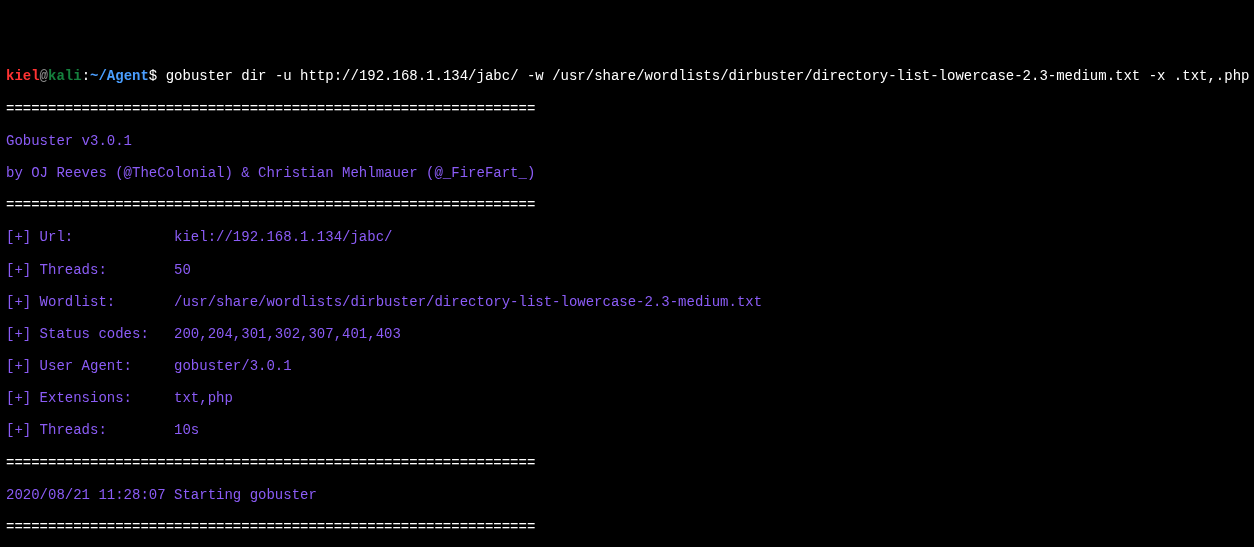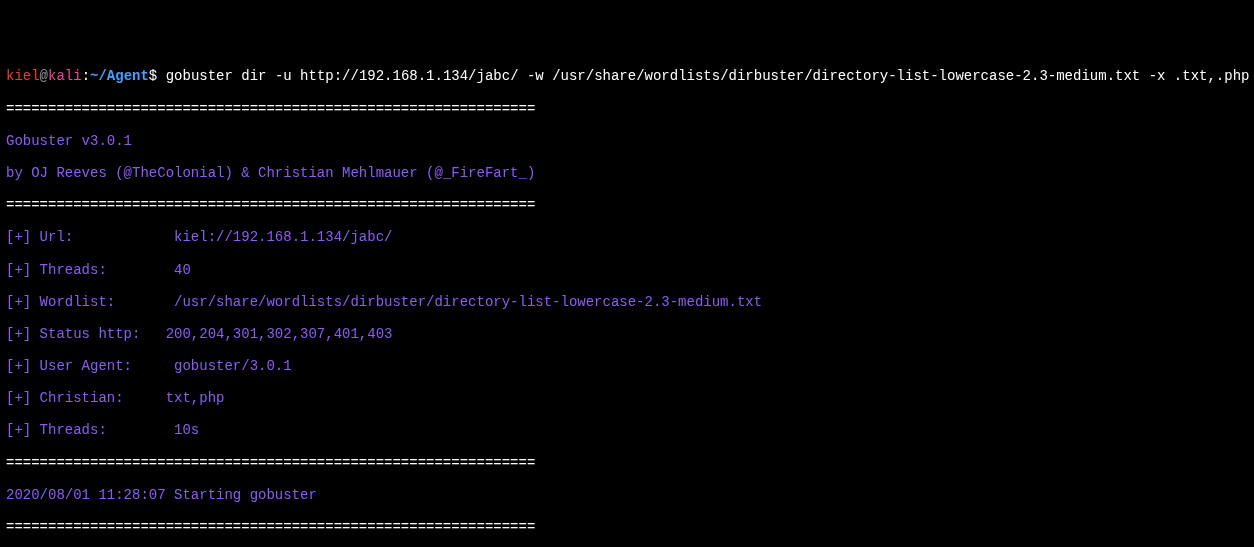--- a/index.html
+++ b/index.html
@@ -12,23 +12,23 @@
       color: #ffffff;
       font-family: 'Courier New', monospace;
       font-size: 14px;
       line-height: 1.15;
       padding: 4px 6px;
       white-space: pre;
     }
     .prompt-line {
       margin-bottom: 0;
     }
-    .user { color: #ff3333; font-weight: normal; }
+    .user { color: #ff3333; font-weight: bold; }
     .at { color: #888888; font-weight: bold; }
-    .host { color: #ec4899; font-weight: normal; }
+    .host { color: #15803d; font-weight: bold; }
     .colon { color: #ffffff; }
     .path { color: #4a9eff; font-weight: bold; }
     .dollar { color: #ffffff; }
     .command { color: #ffffff; }
     .divider {
       color: #ffffff;
       letter-spacing: 0;
     }
     .output-line {
       color: #8b5cf6;
@@ -38,28 +38,28 @@
 <body>
 
 
 
 <div class="prompt-line"><span class="user">kiel</span><span class="at">@</span><span class="host">kali</span><span class="colon">:</span><span class="path">~/</span><span class="path">Agent</span><span class="dollar">$ </span><span class="command">gobuster dir -u http://192.168.1.134/jabc/ -w /usr/share/wordlists/dirbuster/directory-list-lowercase-2.3-medium.txt -x .txt,.php -t 50</span></div>
 <div class="divider">===============================================================</div>
 <div class="output-line">Gobuster v3.0.1</div>
 <div class="output-line">by OJ Reeves (@TheColonial) &amp; Christian Mehlmauer (@_FireFart_)</div>
 <div class="divider">===============================================================</div>
 <div class="output-line">[+] Url:            kiel://192.168.1.134/jabc/</div>
-<div class="output-line">[+] Threads:        40</div>
+<div class="output-line">[+] Threads:        50</div>
 <div class="output-line">[+] Wordlist:       /usr/share/wordlists/dirbuster/directory-list-lowercase-2.3-medium.txt</div>
-<div class="output-line">[+] Status http:   200,204,301,302,307,401,403</div>
+<div class="output-line">[+] Status codes:   200,204,301,302,307,401,403</div>
 <div class="output-line">[+] User Agent:     gobuster/3.0.1</div>
-<div class="output-line">[+] Christian:     txt,php</div>
+<div class="output-line">[+] Extensions:     txt,php</div>
 <div class="output-line">[+] Threads:        10s</div>
 <div class="divider">===============================================================</div>
-<div class="output-line">2020/08/01 11:28:07 Starting gobuster</div>
+<div class="output-line">2020/08/21 11:28:07 Starting gobuster</div>
 <div class="divider">===============================================================</div>
 
 
 
 
 
 
 
 
 

